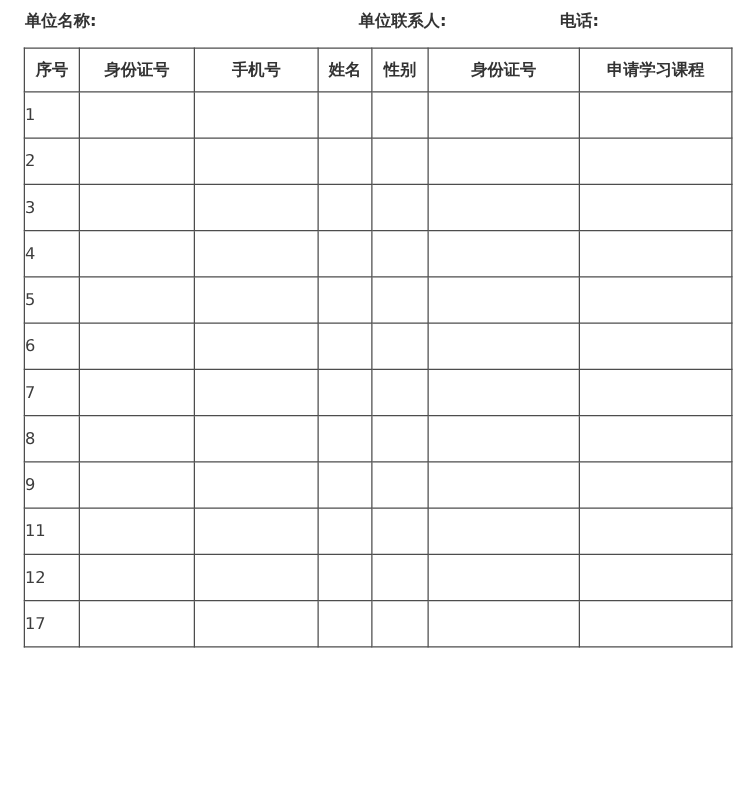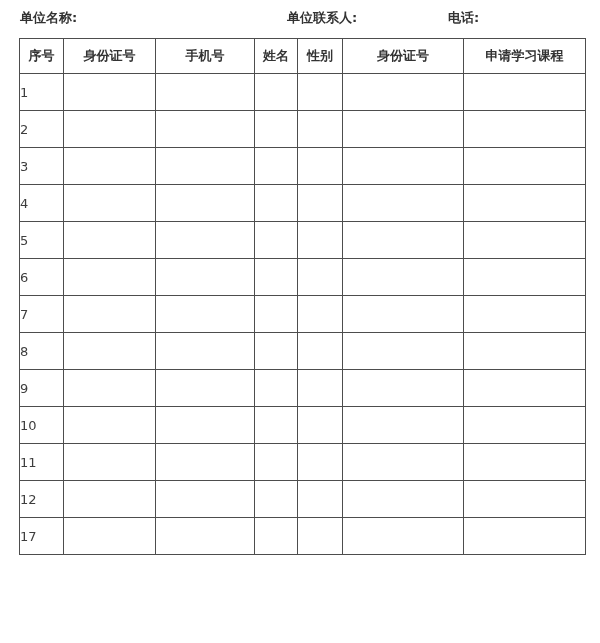--- a/index.html
+++ b/index.html
@@ -164,29 +164,20 @@
         <tr>
           <td class="rownum">9</td>
           <td class="cell"></td>
           <td class="cell"></td>
           <td class="cell"></td>
           <td class="cell"></td>
           <td class="cell"></td>
           <td class="cell"></td>
         </tr>
         <tr>
-          <td class="rownum">10</td>
-          <td class="cell"></td>
-          <td class="cell"></td>
-          <td class="cell"></td>
-          <td class="cell"></td>
-          <td class="cell"></td>
-          <td class="cell"></td>
-        </tr>
-        <tr>
           <td class="rownum">11</td>
           <td class="cell"></td>
           <td class="cell"></td>
           <td class="cell"></td>
           <td class="cell"></td>
           <td class="cell"></td>
           <td class="cell"></td>
         </tr>
         <tr>
           <td class="rownum">12</td>

